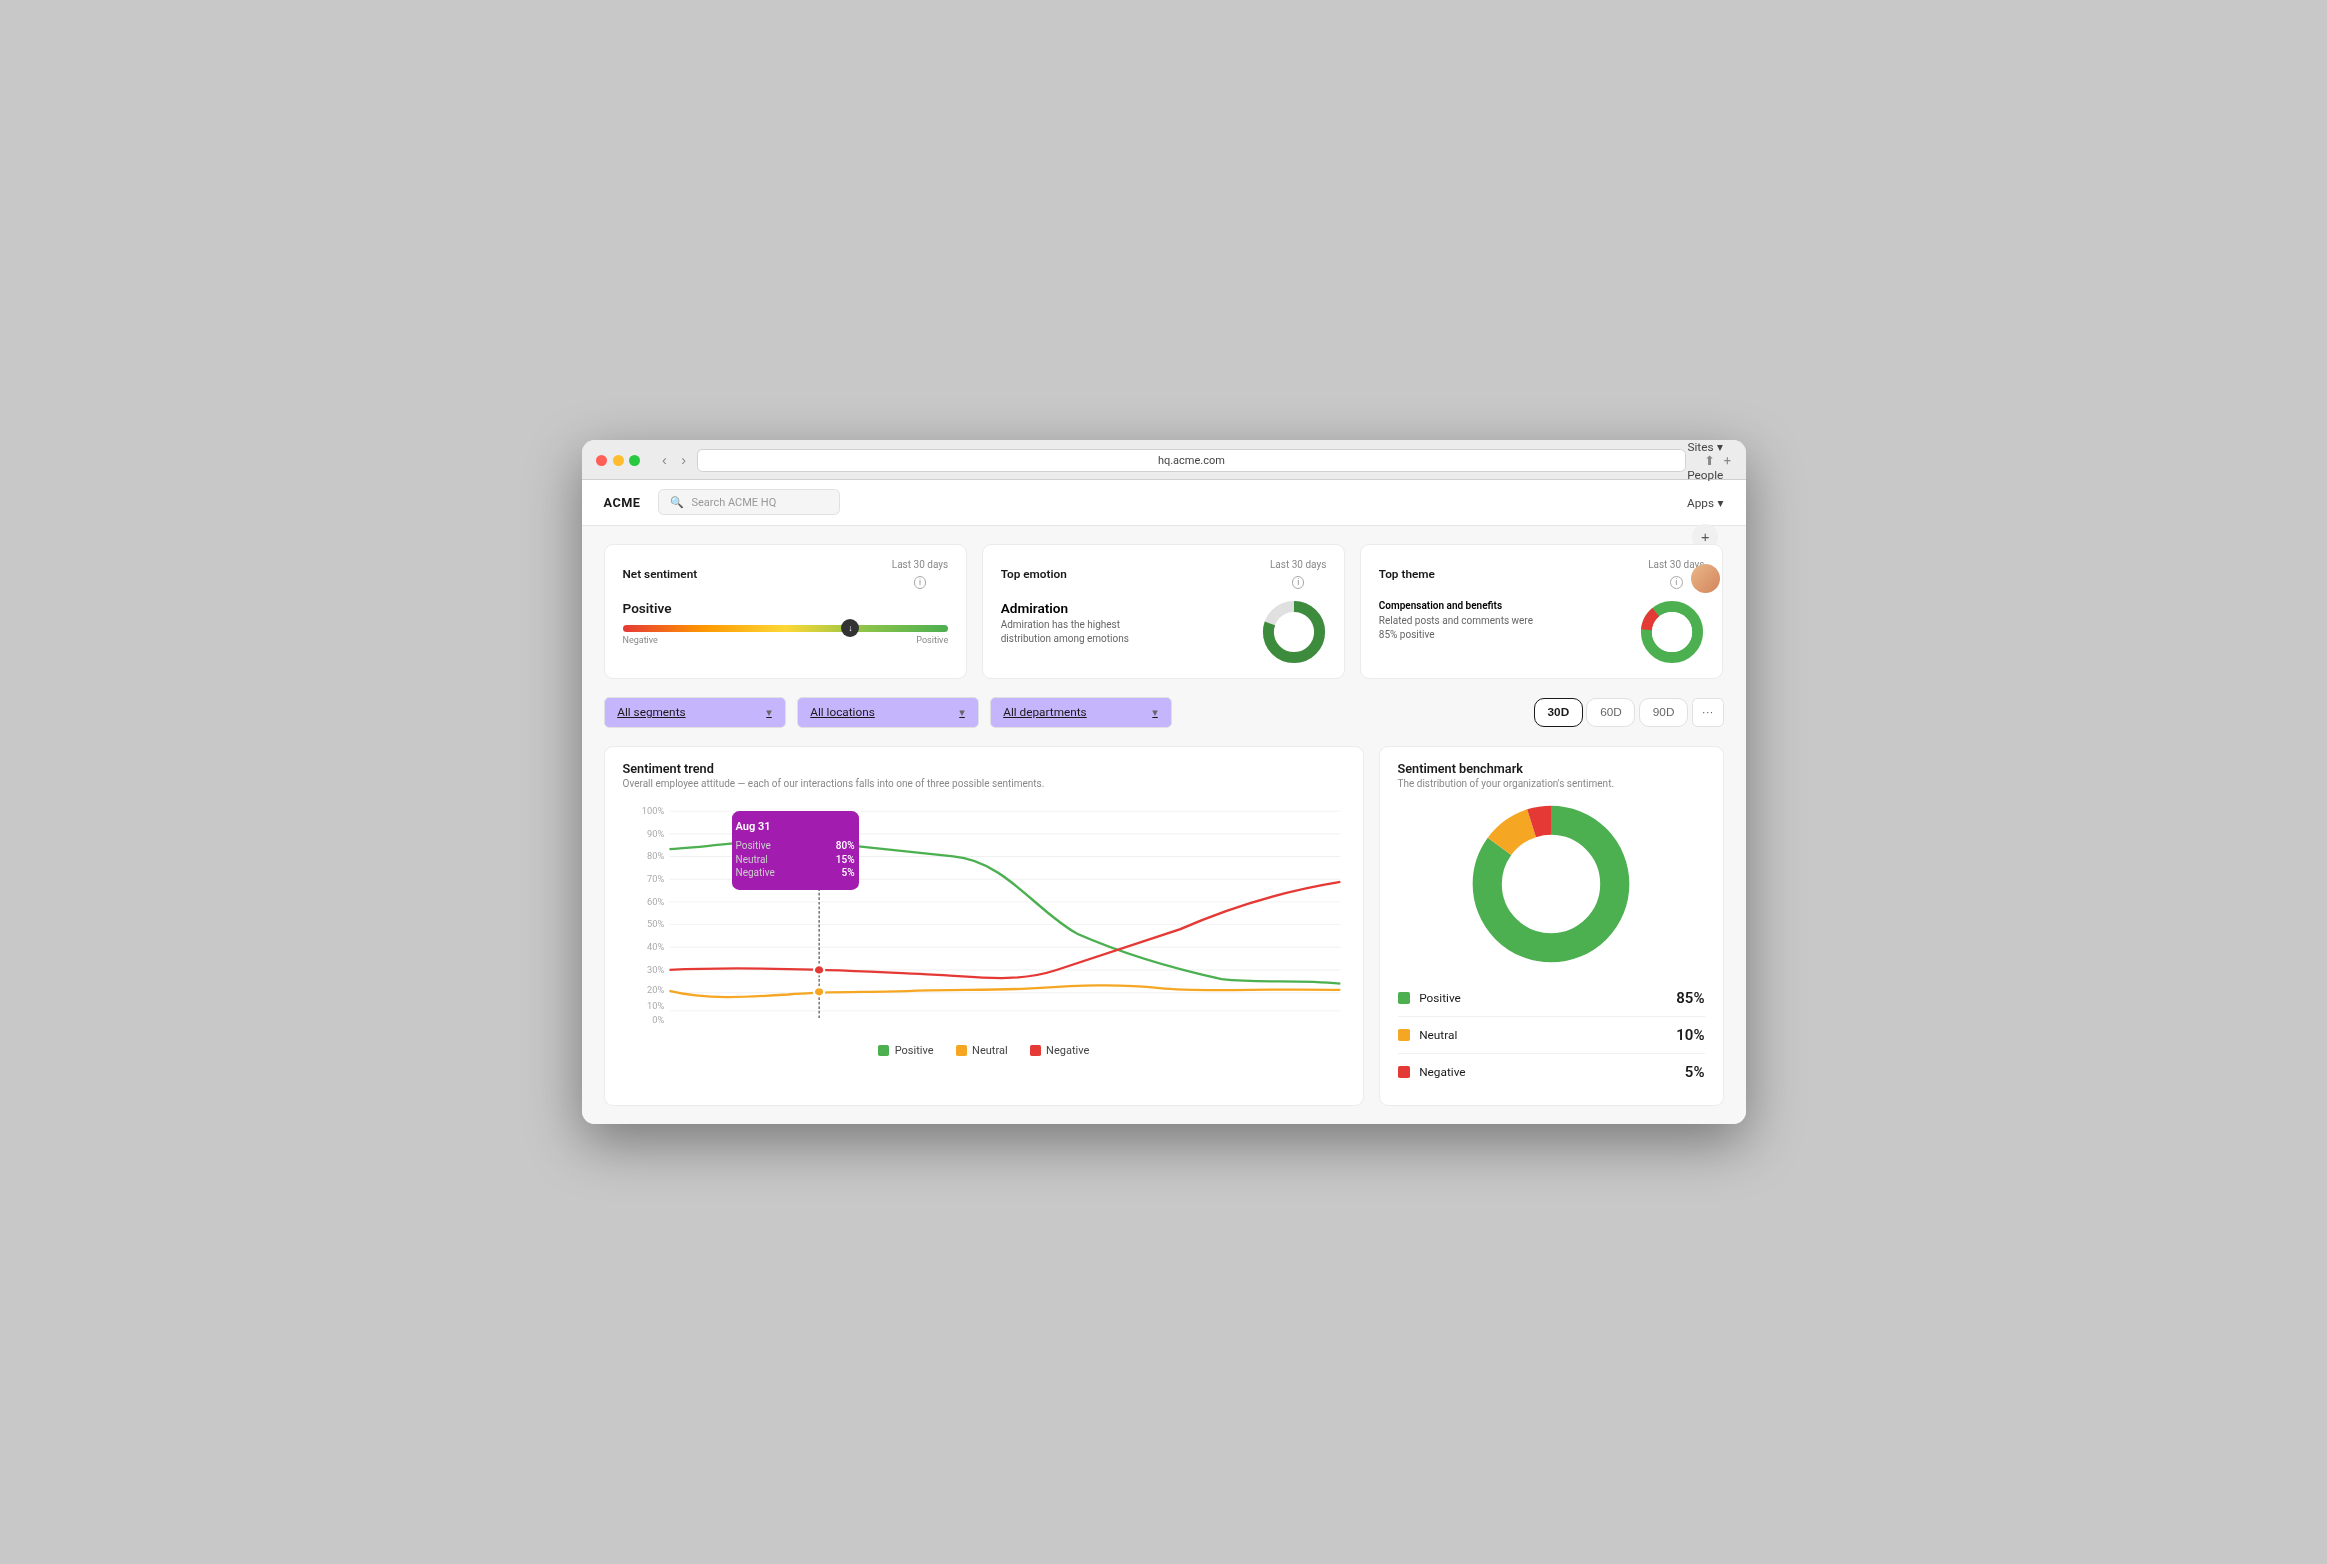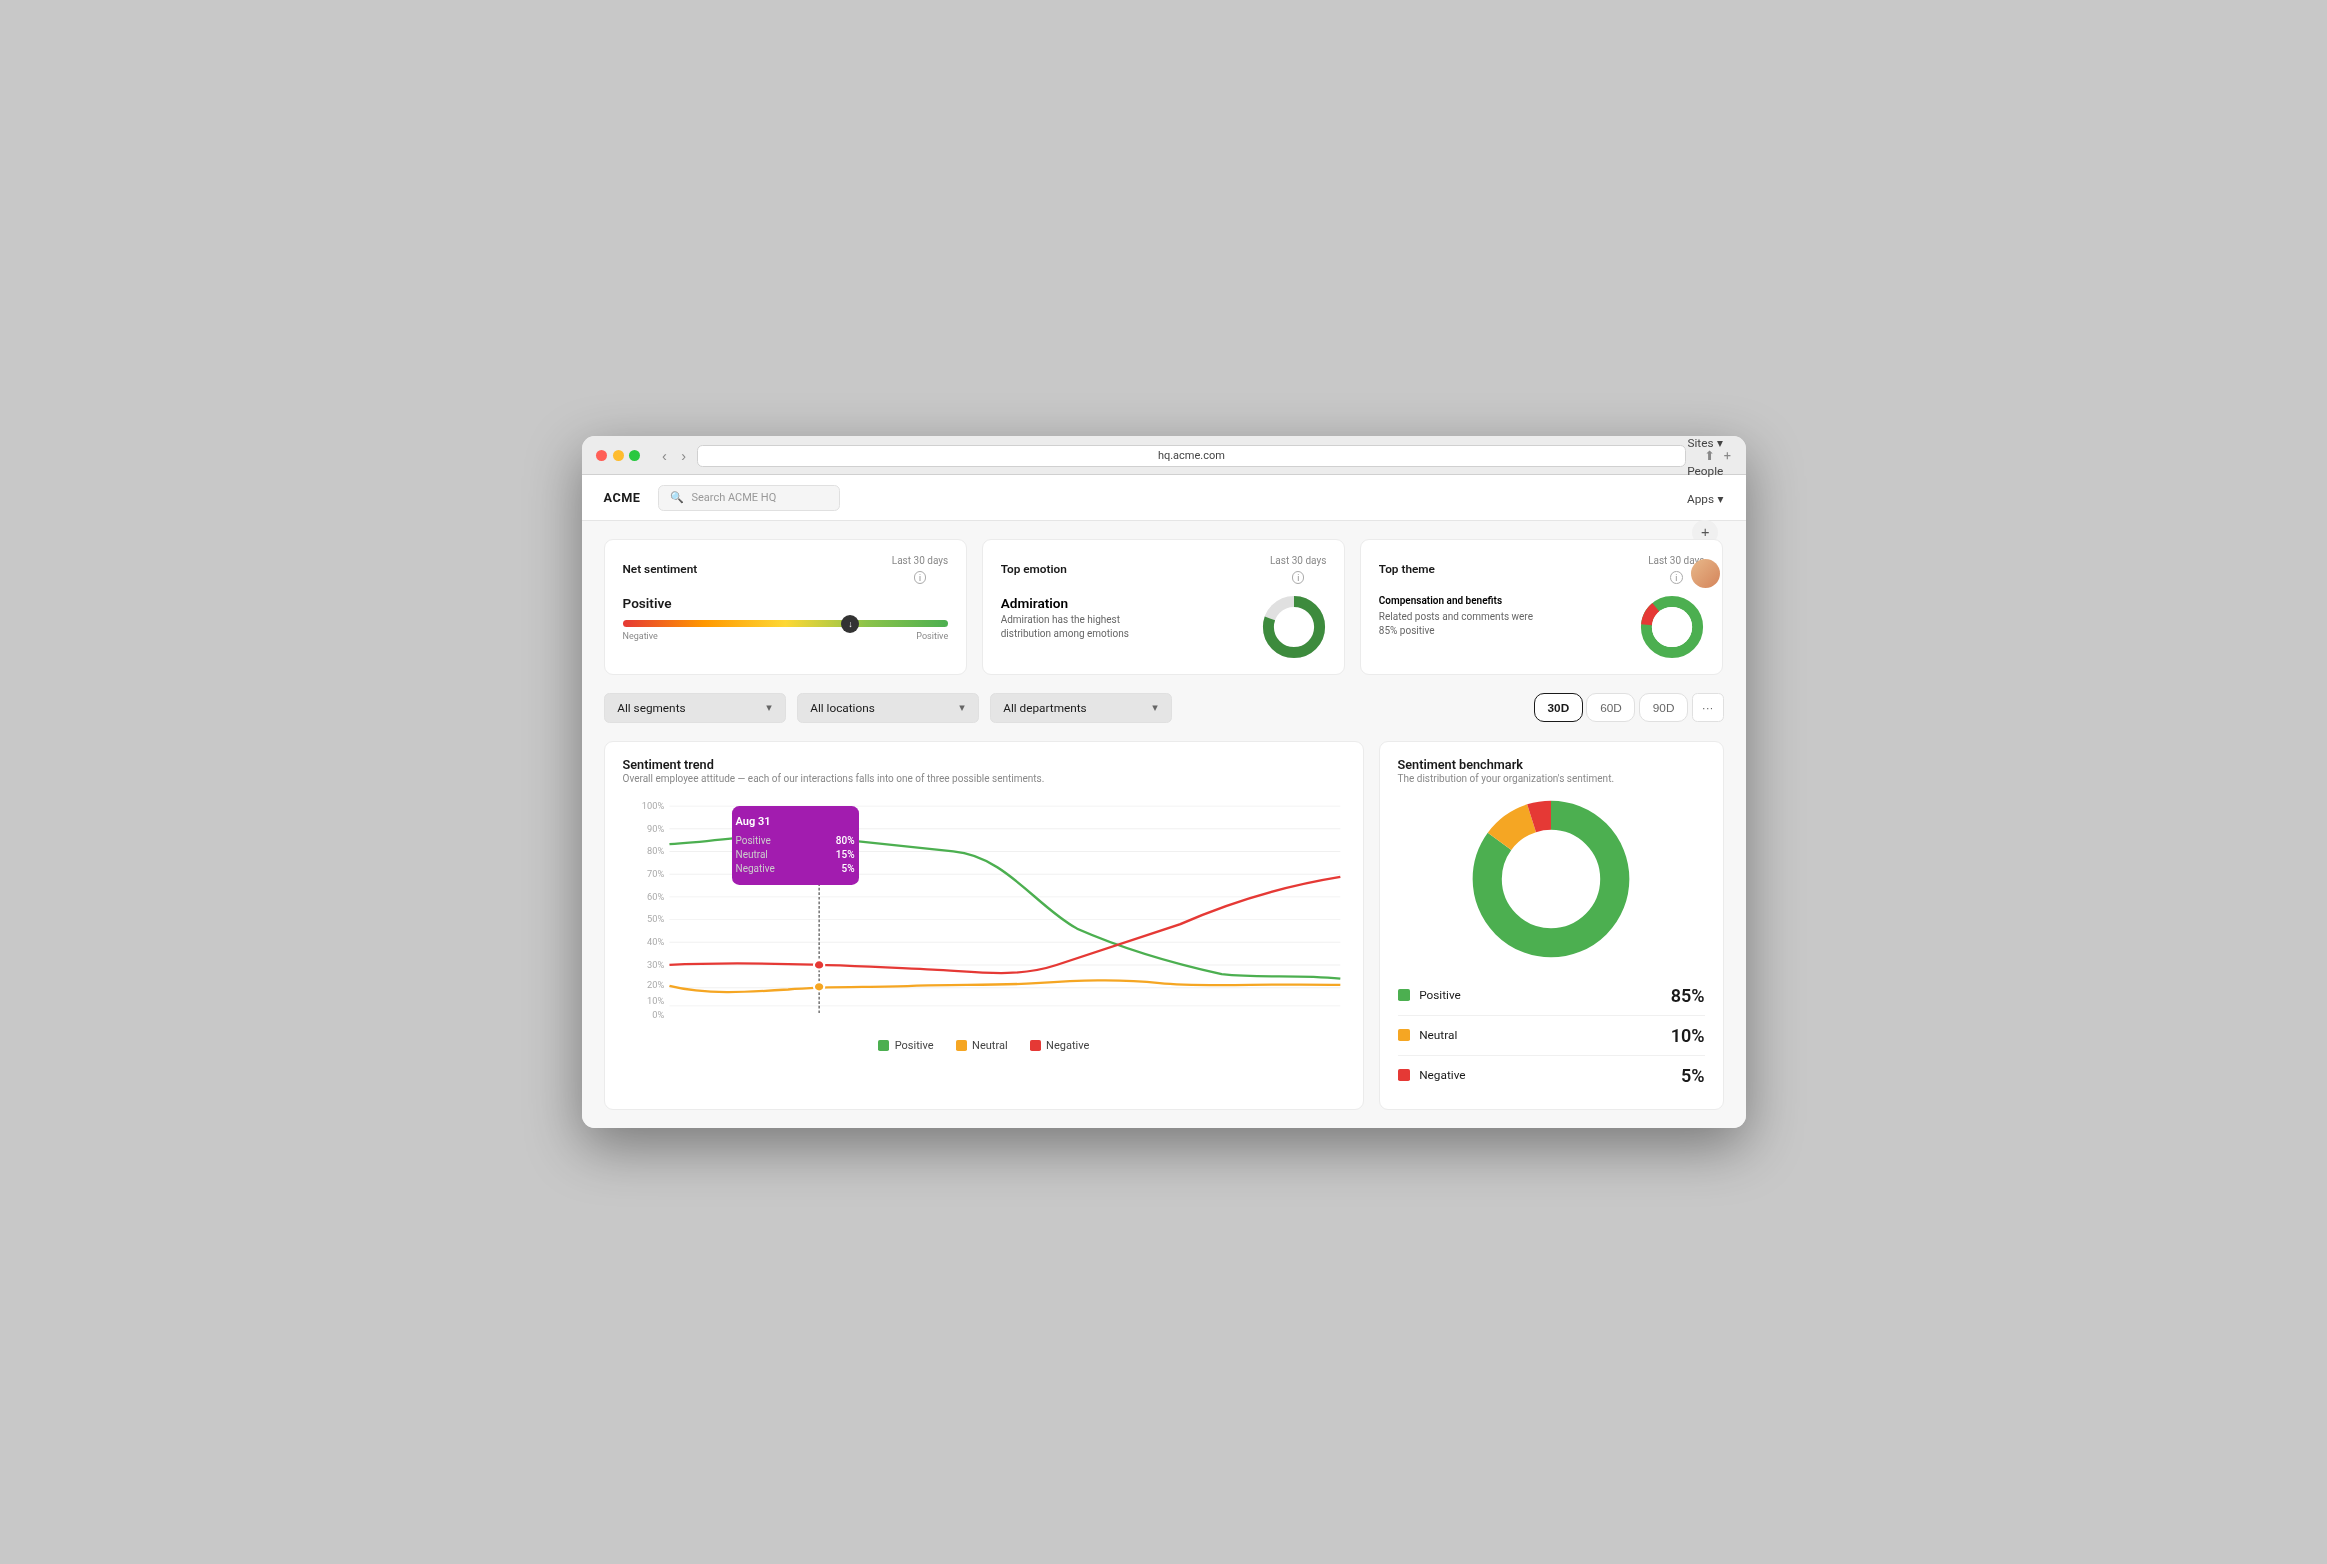--- a/index.html
+++ b/index.html
@@ -273,28 +273,29 @@
     .filters-row {
       display: flex;
       align-items: center;
       gap: 11px;
       margin-bottom: 18px;
     }
     .filter-select {
       display: flex;
       align-items: center;
       justify-content: space-between;
-      background: #e5e5e5;
+      background: #c4b5fd;
       border: 0.9px solid #e0e0e0;
       border-radius: 5.5px;
       padding: 7.3px 12.7px;
       font-size: 11.8px;
       color: #1a1a1a;
       cursor: pointer;
       gap: 36px;
+      text-decoration: underline;
     }
     .filter-select.wide { min-width: 182px; }
     .chevron { color: #666; font-size: 11px; }
     .time-buttons {
       display: flex;
       gap: 3.6px;
       margin-left: auto;
     }
     .time-btn {
       padding: 6.4px 12.7px;
@@ -416,21 +417,21 @@
       align-items: center;
       gap: 9px;
       font-size: 11.8px;
       color: #1a1a1a;
     }
     .benchmark-dot {
       width: 12.7px; height: 12.7px;
       border-radius: 1.8px;
     }
     .benchmark-pct {
-      font-size: 18px;
+      font-size: 15px;
       font-weight: 600;
       color: #1a1a1a;
     }
   </style>
 </head>
 <body>
 
 <div class="browser-frame">
 
   <div class="browser-chrome">

